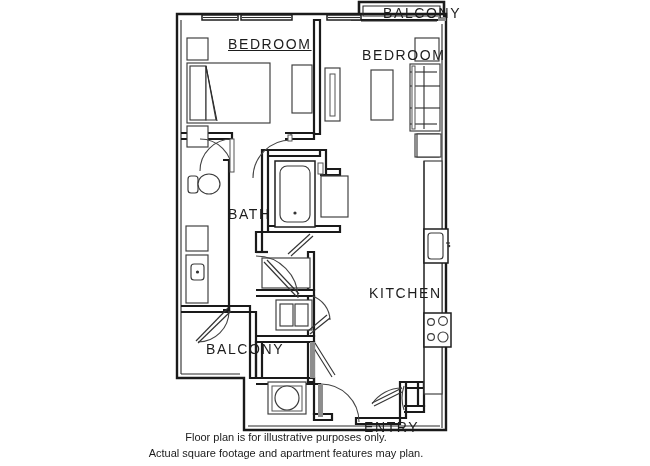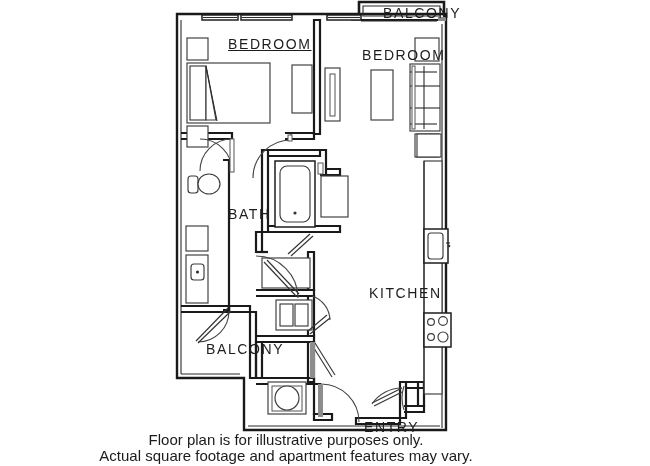--- a/index.html
+++ b/index.html
@@ -83,21 +83,21 @@
     font-weight: 400;
     white-space: nowrap;
     user-select: none;
   }
   .caption {
     position: absolute;
     left: 0;
     width: 572px;
     text-align: center;
     font-family: "Liberation Sans", sans-serif;
-    font-size: 15px;
+    font-size: 11px;
     color: #1b1b1b;
     white-space: nowrap;
   }
   #caption-line-1 { top: 431px; }
   #caption-line-2 { top: 447px; }
 </style>
 </head>
 <body>
 
 <div id="floorplan-root">
@@ -346,15 +346,15 @@
 
   <div class="room-label" style="left:228px; top:36px;text-decoration:underline;">BEDROOM</div>
   <div class="room-label" style="left:362px; top:47px;">BEDROOM</div>
   <div class="room-label" style="left:383px; top:5px;">BALCONY</div>
   <div class="room-label" style="left:228px; top:206px;">BATH</div>
   <div class="room-label" style="left:369px; top:285px;">KITCHEN</div>
   <div class="room-label" style="left:206px; top:341px;">BALCONY</div>
   <div class="room-label" style="left:331px; top:419px;padding-left:33px;">ENTRY</div>
 
   <div class="caption" id="caption-line-1">Floor plan is for illustrative purposes only.</div>
-  <div class="caption" id="caption-line-2">Actual square footage and apartment features may vary.</div>
+  <div class="caption" id="caption-line-2">Actual square footage and apartment features may plan.</div>
 
 </div>
 
 </body></html>

